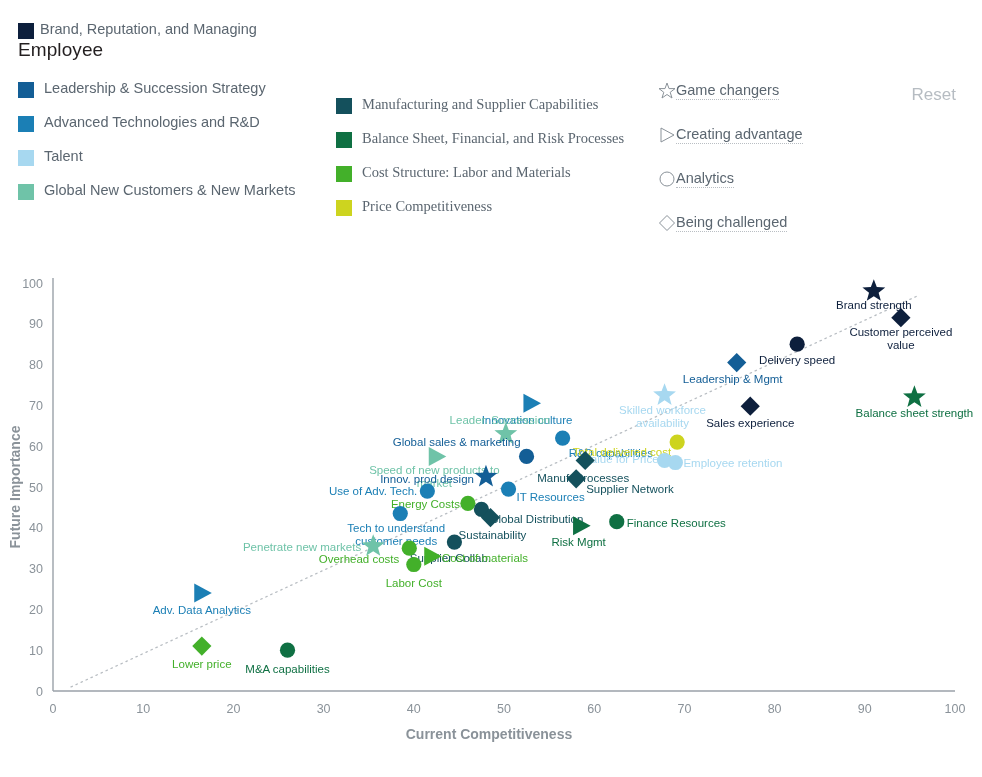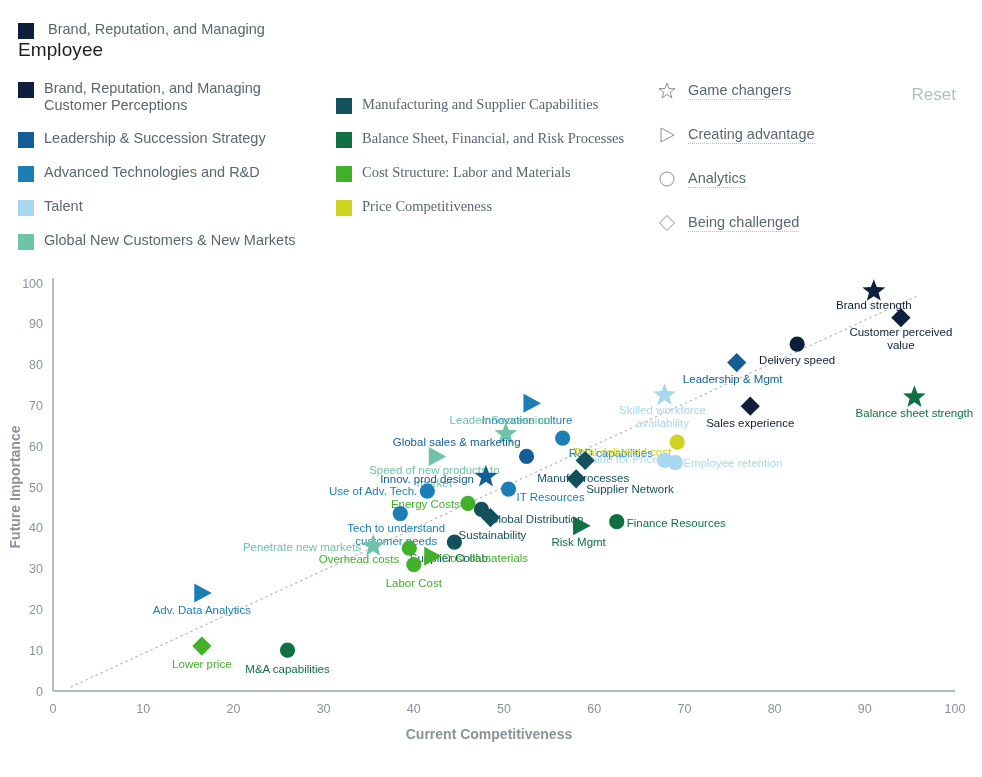--- a/index.html
+++ b/index.html
@@ -13,33 +13,33 @@
   }
   #root{position:relative;width:982px;height:777px;}
 
   
   .legend-title{
     position:absolute;left:18px;top:39px;
     font-size:19px;color:#231f20;letter-spacing:.1px;
   }
   .topstub{
     position:absolute;left:18px;top:21px;
-    display:flex;align-items:flex-start;gap:14px;
+    display:flex;align-items:flex-start;gap:6px;
   }
   .sw{width:16px;height:16px;flex:0 0 16px;margin-top:2px;}
   .topstub .lbl{font-size:14.5px;color:#5b6670;line-height:17px;}
 
   .legcol{position:absolute;}
   .legcol.c1{left:18px;top:80px;width:300px;}
   .legcol.c2{left:336px;top:96px;width:300px;font-family:Liberation Serif, serif;}
   .legitem{display:flex;align-items:flex-start;gap:10px;margin-bottom:16px;}
   .legitem .lbl{font-size:14.5px;color:#5b6670;line-height:17px;}
 
   .shapecol{position:absolute;left:658px;top:82px;width:320px;}
-  .shapeitem{display:flex;align-items:flex-end;gap:12px;margin-bottom:26px;}
+  .shapeitem{display:flex;align-items:flex-end;gap:0;margin-bottom:26px;}
   .shapeitem .lbl{
     font-size:14.5px;color:#5b6670;
     border-bottom:1px dotted #b9bec3;padding-bottom:1px;
   }
   .shapeitem svg{flex:0 0 18px;display:block;}
 
   .reset{
     position:absolute;right:26px;top:42px;
     font-size:17px;color:#b6bcc2;cursor:pointer;margin-top:43px;
   }
@@ -59,24 +59,20 @@
   <div class="topstub">
     <span class="sw" id="topsw" style="background: rgb(13, 31, 60);"></span>
     <span class="lbl">Brand, Reputation, and Managing</span>
   </div>
 
   <div class="legend-title">Employee</div>
 
   <div class="reset">Reset</div>
 
   <div class="legcol c1" id="legcol1">
-      <div class="legitem">
-        <span class="sw" style="background: rgb(13, 31, 60);"></span>
-        <span class="lbl">Brand, Reputation, and Managing Customer Perceptions</span>
-      </div>
       <div class="legitem">
         <span class="sw" style="background: rgb(19, 94, 150);"></span>
         <span class="lbl">Leadership &amp; Succession Strategy</span>
       </div>
       <div class="legitem">
         <span class="sw" style="background: rgb(27, 127, 181);"></span>
         <span class="lbl">Advanced Technologies and R&amp;D</span>
       </div>
       <div class="legitem">
         <span class="sw" style="background: rgb(167, 216, 240);"></span>

